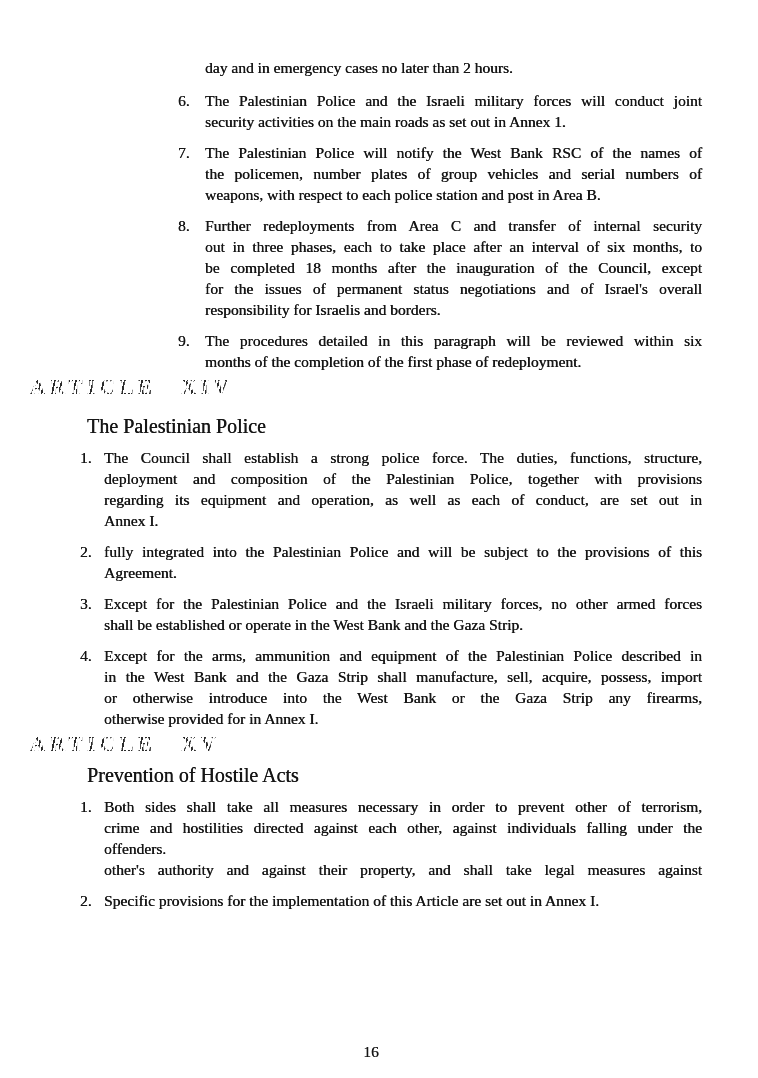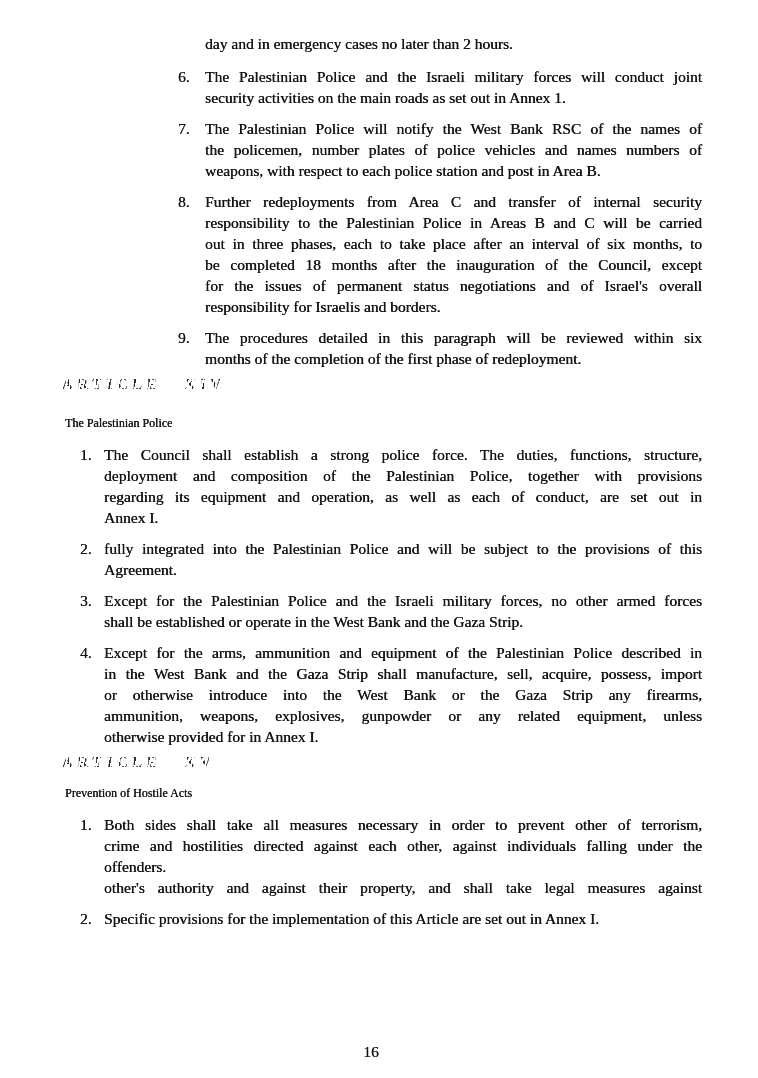--- a/index.html
+++ b/index.html
@@ -3,21 +3,21 @@
 <meta charset="utf-8">
 <style>
   html, body { margin: 0; padding: 0; background: #ffffff; }
   .page {
     position: relative;
     width: 758px;
     height: 1078px;
     background: #ffffff;
     overflow: hidden;
     box-sizing: border-box;
-    padding-top: 33px;
+    padding-top: 57px;
     font-family: "Liberation Serif", "DejaVu Serif", serif;
     font-size: 15.5px;
     line-height: 21px;
     color: #161616;
     text-shadow: 0.35px 0 0 currentColor; 
   }
   .cont-line {
     margin-left: 205px;
     width: 497px;
   }
@@ -26,37 +26,37 @@
   #top-list .list-item:first-child { margin-top: 12px; }
   #top-list .num { flex: 0 0 27px; }
   .section-list { margin-left: 80px; width: 622px; }
   .section-list .num { flex: 0 0 24px; }
   .list-item { display: flex; margin-top: 10px; }
   .num { flex: 0 0 24px; }
   .body { flex: 1; min-width: 0; }
   .ln { text-align: justify; text-align-last: justify; text-justify: inter-word; }
   .ln.last { text-align-last: left; }
   .article-heading {
-    margin-left: 62px;
+    margin-left: 30px;
     margin-top: 7px;
     line-height: 17px;
-    font-size: 15px;
+    font-size: 21px;
     font-weight: 700;
     letter-spacing: 4.5px;
     word-spacing: 15px;
     color: #1b1b1b;
     text-shadow: none;
     opacity: 0.92;
     -webkit-mask-image: repeating-linear-gradient(103deg, #000 0 1.7px, transparent 1.7px 3.4px);
     mask-image: repeating-linear-gradient(103deg, #000 0 1.7px, transparent 1.7px 3.4px);
   }
   .section-title {
-    margin-left: 65px;
+    margin-left: 87px;
     margin-top: 20px;
-    font-size: 12px;
+    font-size: 20px;
   }
   .section-title.second { margin-top: 12px; }
   .page-number {
     position: absolute;
     top: 1041px;
     left: 0;
     width: 758px;
     text-align: center;
     transform: translateX(-8px);
     font-size: 15.5px;
@@ -74,29 +74,28 @@
         <span class="num">6.</span>
         <div class="body">
           <div class="ln">The Palestinian Police and the Israeli military forces will conduct joint</div>
           <div class="ln last">security activities on the main roads as set out in Annex 1.</div>
         </div>
       </div>
       <div class="list-item">
         <span class="num">7.</span>
         <div class="body">
           <div class="ln">The Palestinian Police will notify the West Bank RSC of the names of</div>
-          <div class="ln">the policemen, number plates of police vehicles and names numbers of</div>
+          <div class="ln">the policemen, number plates of group vehicles and serial numbers of</div>
           <div class="ln last">weapons, with respect to each police station and post in Area B.</div>
         </div>
       </div>
       <div class="list-item">
         <span class="num">8.</span>
         <div class="body">
           <div class="ln">Further redeployments from Area C and transfer of internal security</div>
-          <div class="ln">responsibility to the Palestinian Police in Areas B and C will be carried</div>
           <div class="ln">out in three phases, each to take place after an interval of six months, to</div>
           <div class="ln">be completed 18 months after the inauguration of the Council, except</div>
           <div class="ln">for the issues of permanent status negotiations and of Israel's overall</div>
           <div class="ln last">responsibility for Israelis and borders.</div>
         </div>
       </div>
       <div class="list-item">
         <span class="num">9.</span>
         <div class="body">
           <div class="ln">The procedures detailed in this paragraph will be reviewed within six</div>
@@ -132,21 +131,20 @@
           <div class="ln">Except for the Palestinian Police and the Israeli military forces, no other armed forces</div>
           <div class="ln last">shall be established or operate in the West Bank and the Gaza Strip.</div>
         </div>
       </div>
       <div class="list-item">
         <span class="num">4.</span>
         <div class="body">
           <div class="ln">Except for the arms, ammunition and equipment of the Palestinian Police described in</div>
           <div class="ln">in the West Bank and the Gaza Strip shall manufacture, sell, acquire, possess, import</div>
           <div class="ln">or otherwise introduce into the West Bank or the Gaza Strip any firearms,</div>
-          <div class="ln">ammunition, weapons, explosives, gunpowder or any related equipment, unless</div>
           <div class="ln last">otherwise provided for in Annex I.</div>
         </div>
       </div>
     </div>
 
   <div class="article-heading degraded">ARTICLE XV</div>
 
   <div class="section-title second">Prevention of Hostile Acts</div>
 
   <div class="section-list numbered-list">

